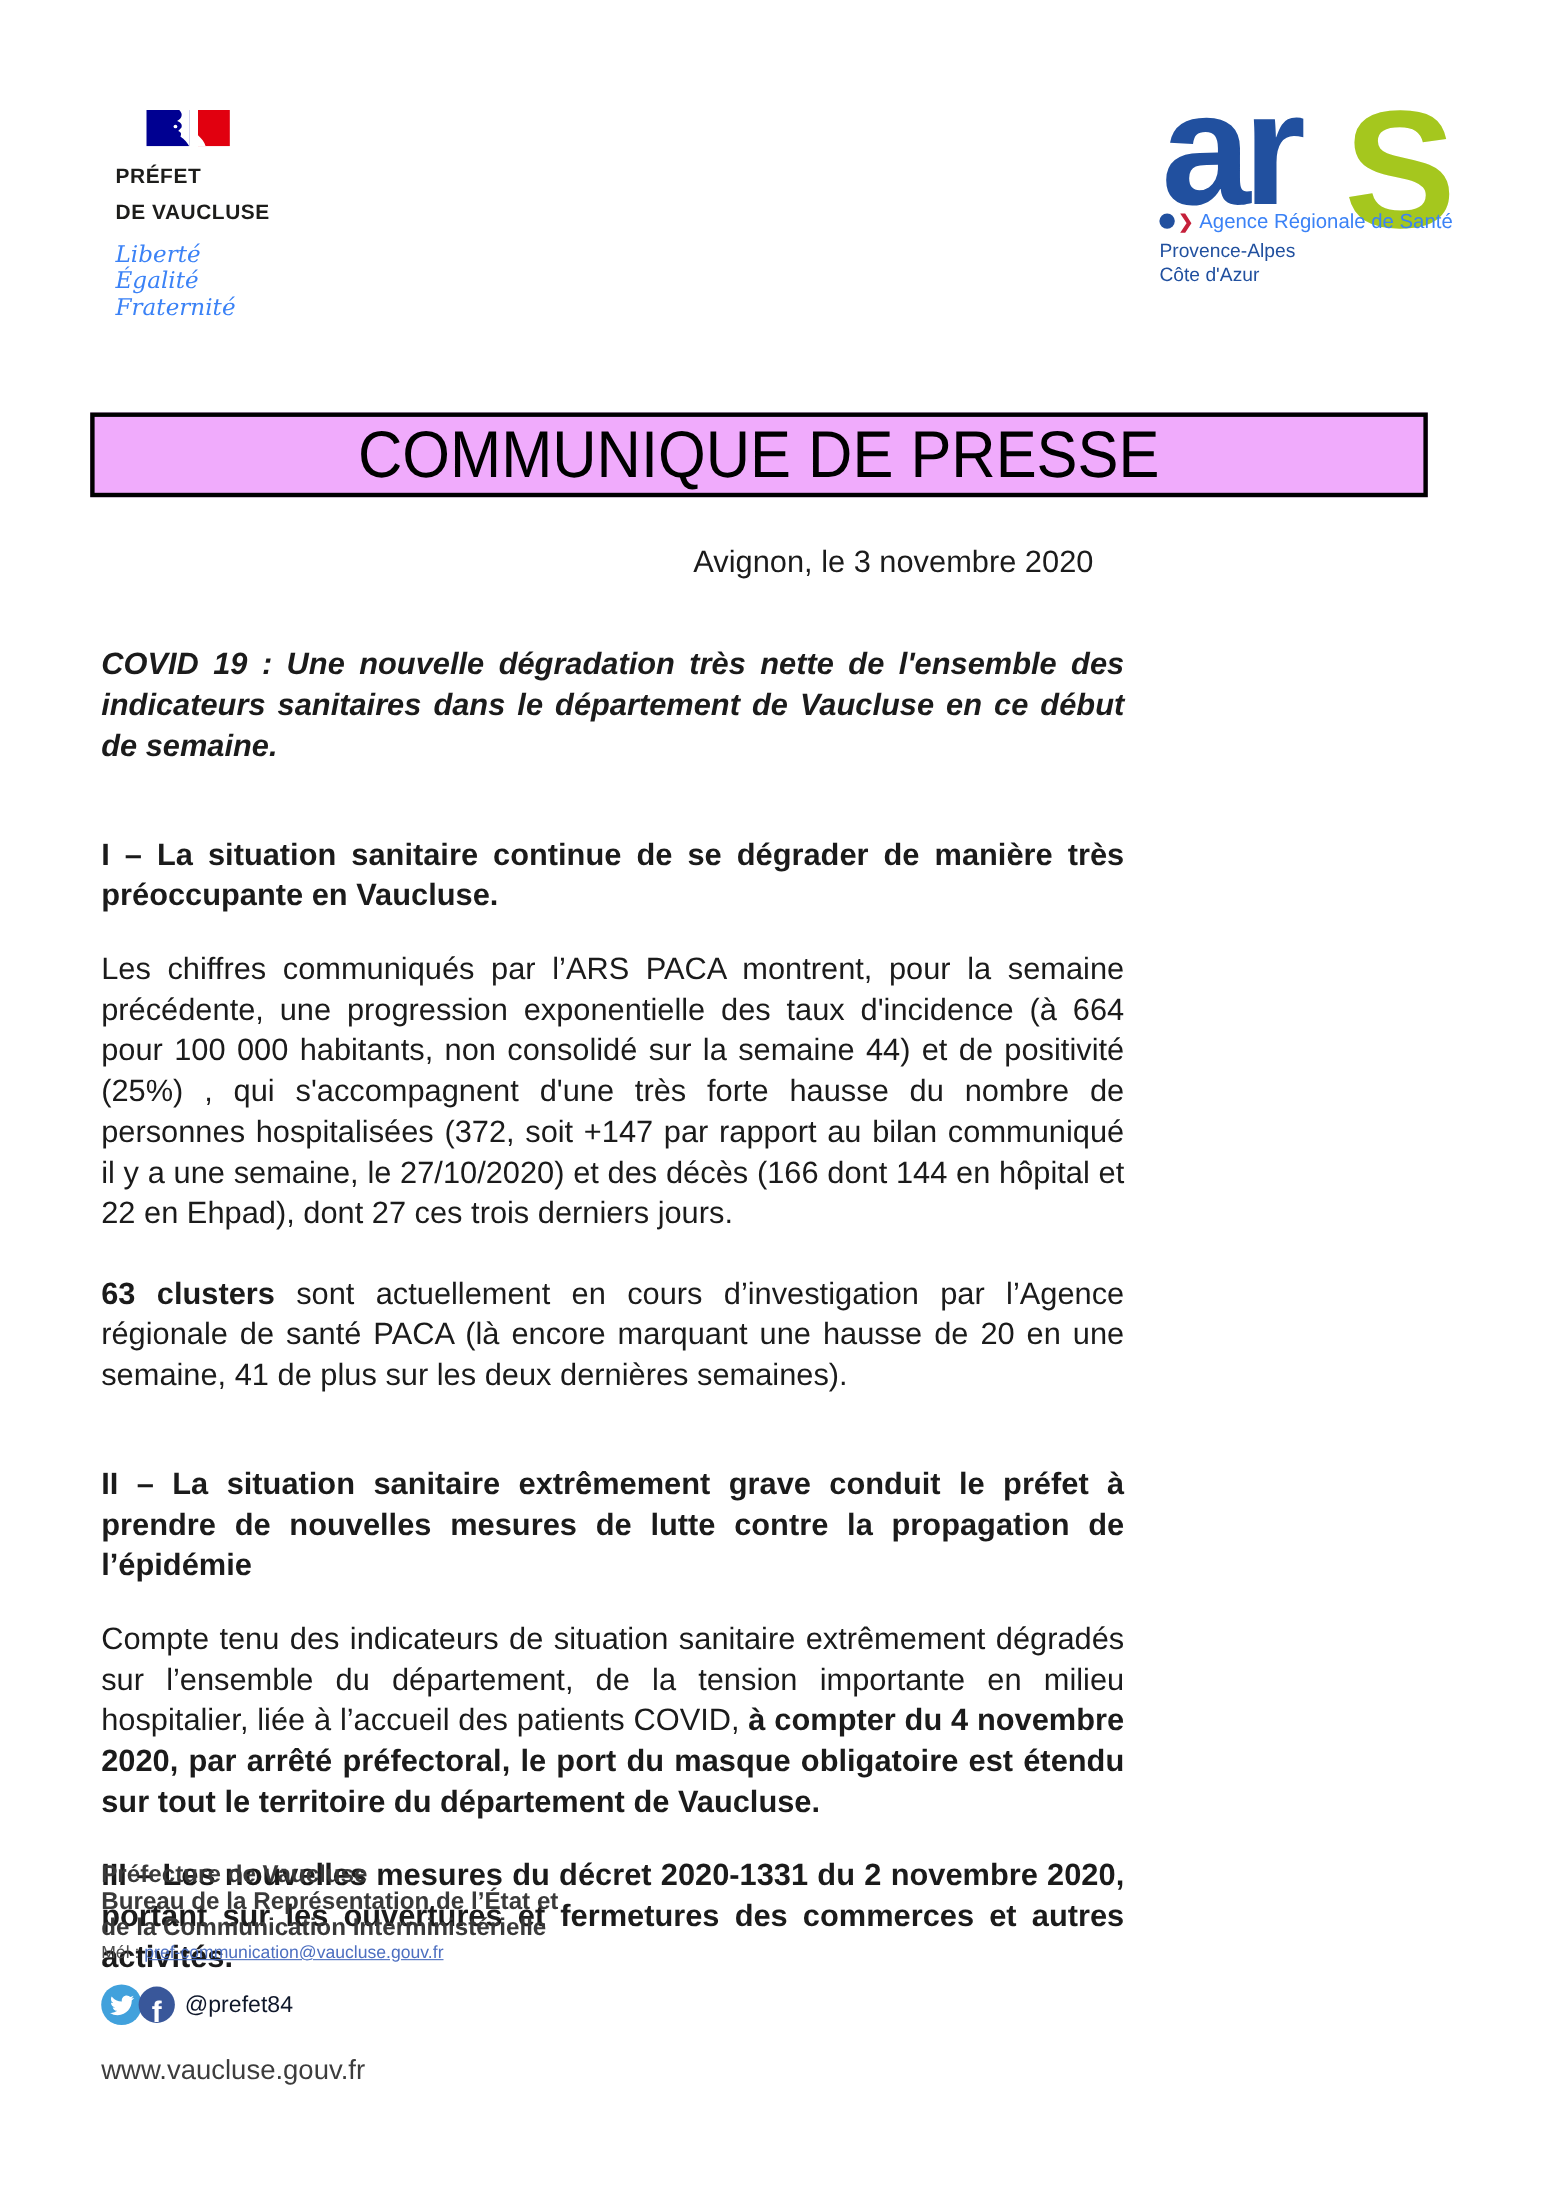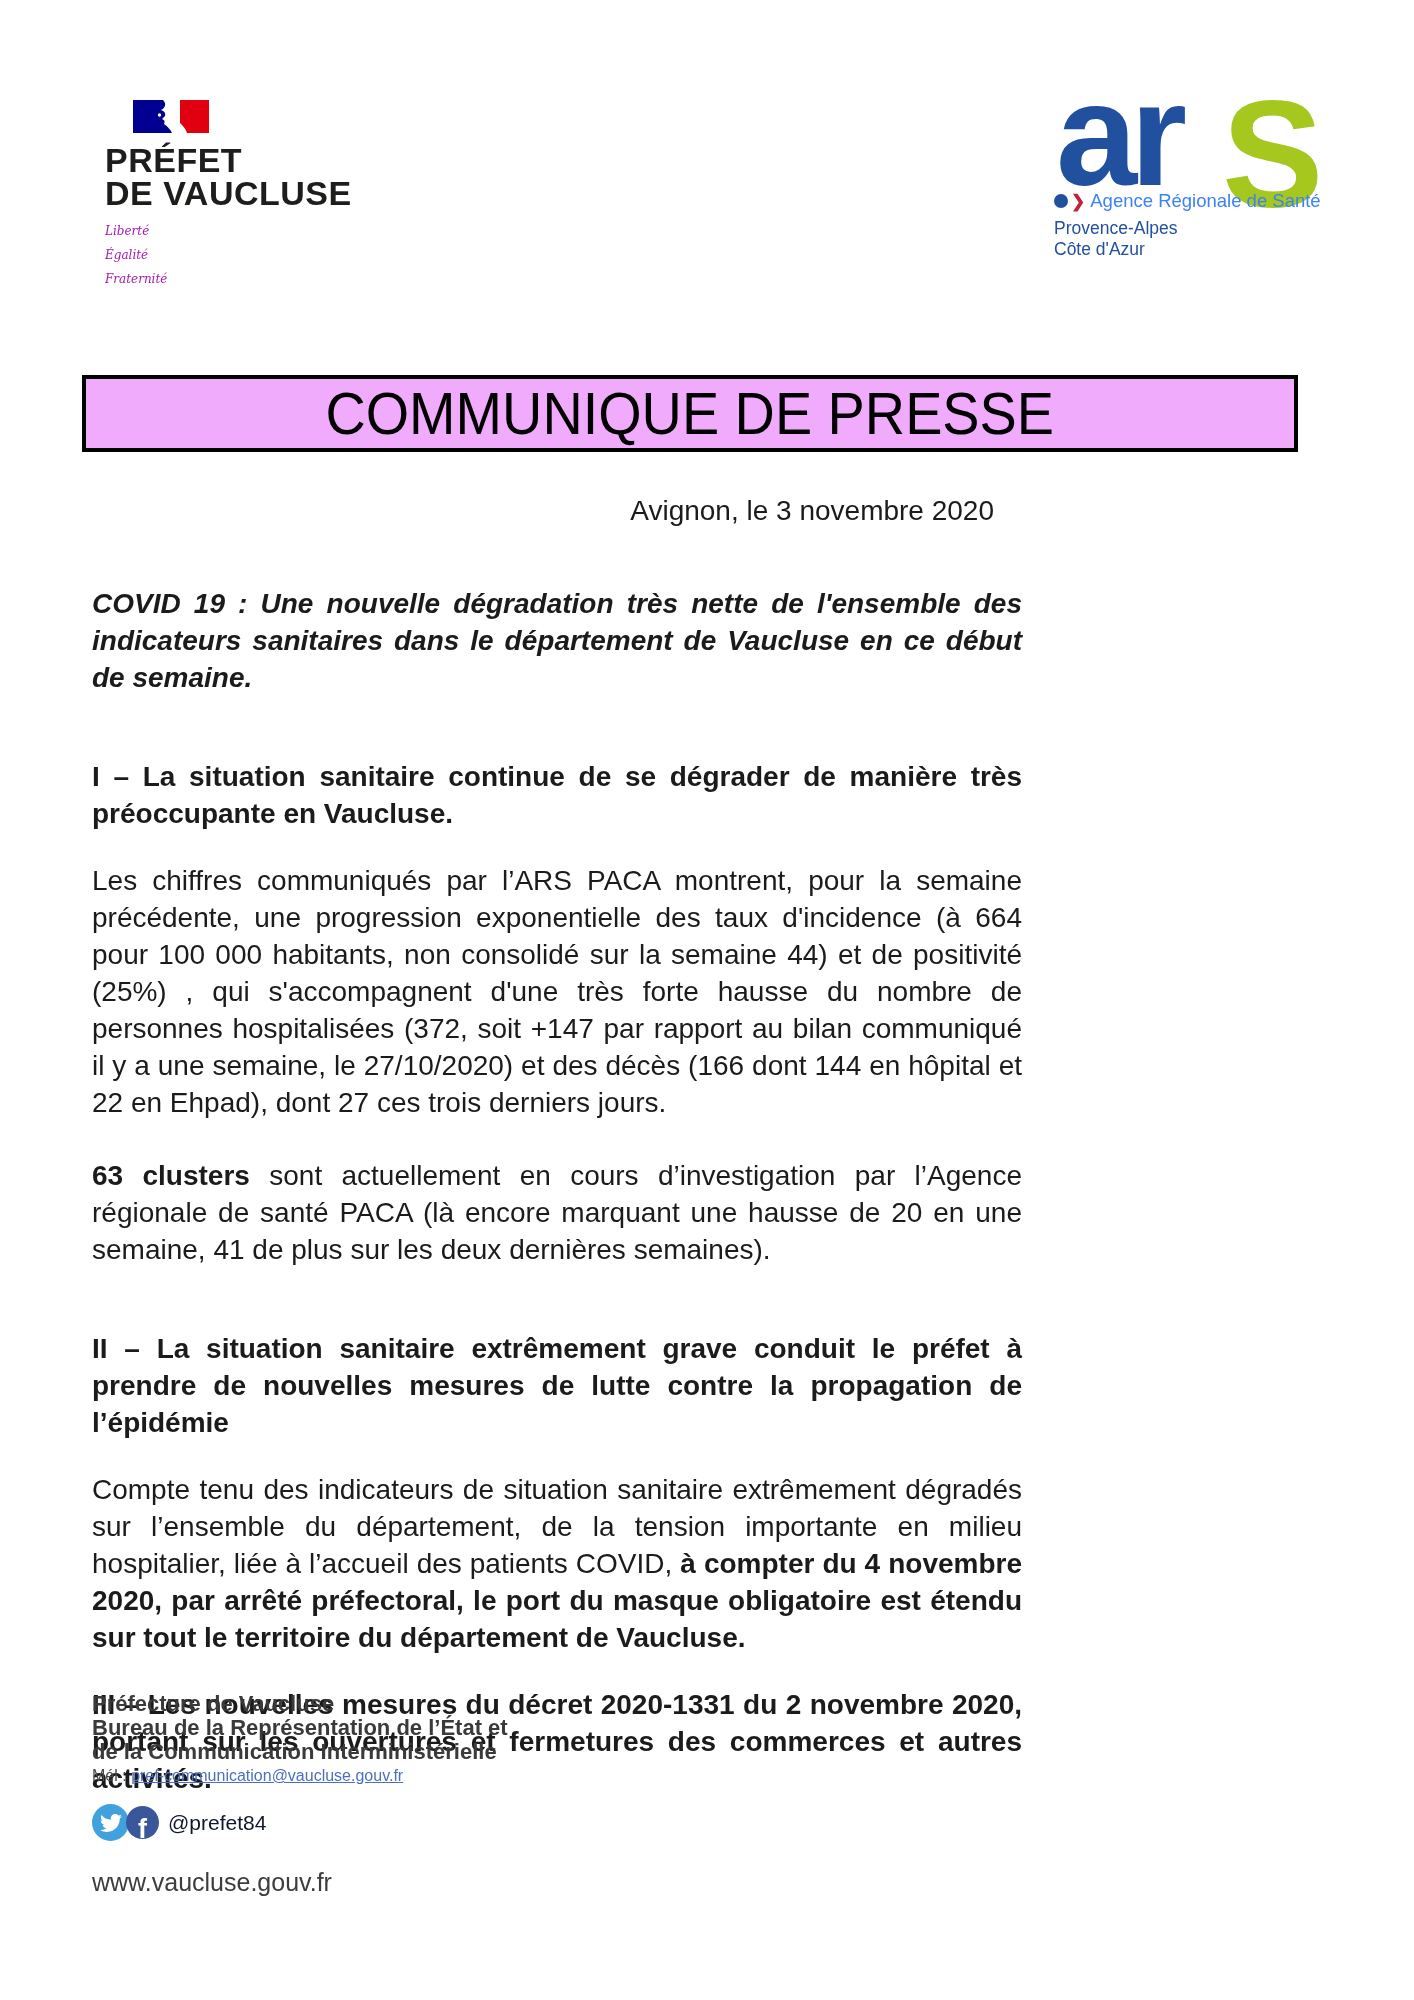--- a/index.html
+++ b/index.html
@@ -4,22 +4,22 @@
 <style>
   html,body { margin:0; padding:0; background:#ffffff; }
   .page {
     position:relative; width:1414px; height:2000px; background:#ffffff;
     font-family:"Liberation Sans", sans-serif; color:#1b1b1b; overflow:hidden;
   }
 
   
   .prefet-logo { position:absolute; left:105px; top:100px; }
   .flag { display:block; margin-left:28px; }
-  .prefet-title { margin-top:11px; font-weight:bold; font-size:34px; line-height:33px; letter-spacing:.5px; color:#1d1d1b; }
-  .motto { margin-top:9px; font-family:"DejaVu Serif", serif; font-style:italic; font-size:12px; line-height:24px; color:#a21caf; }
+  .prefet-title { margin-top:11px; font-weight:bold; font-size:19px; line-height:33px; letter-spacing:.5px; color:#1d1d1b; }
+  .motto { margin-top:9px; font-family:"DejaVu Serif", serif; font-style:italic; font-size:21px; line-height:24px; color:#3b82f6; }
 
   
   .ars-logo { position:absolute; left:1040px; top:78px; width:300px; height:200px; }
   .ars-ar { position:absolute; left:16px; top:-16px; font-size:146px; line-height:1; font-weight:bold; letter-spacing:-7px; color:#21509f; }
   .ars-s  { position:absolute; left:182px; top:0px; font-size:152px; line-height:1; font-weight:600; color:#a5c71e; }
   .ars-tagline { position:absolute; left:14px; top:112px; display:flex; align-items:center; white-space:nowrap; z-index:2; }
   .ars-dot { width:14px; height:14px; border-radius:50%; background:#21509f; display:inline-block; }
   .ars-chevron { color:#c5203a; font-weight:bold; font-size:17px; margin:0 5px 0 3px; }
   .ars-agency { font-size:18.5px; font-weight:normal; color:#3b82f6; }
   .ars-region { position:absolute; left:14px; top:140px; font-size:17.5px; line-height:21px; color:#21509f; z-index:2; }

